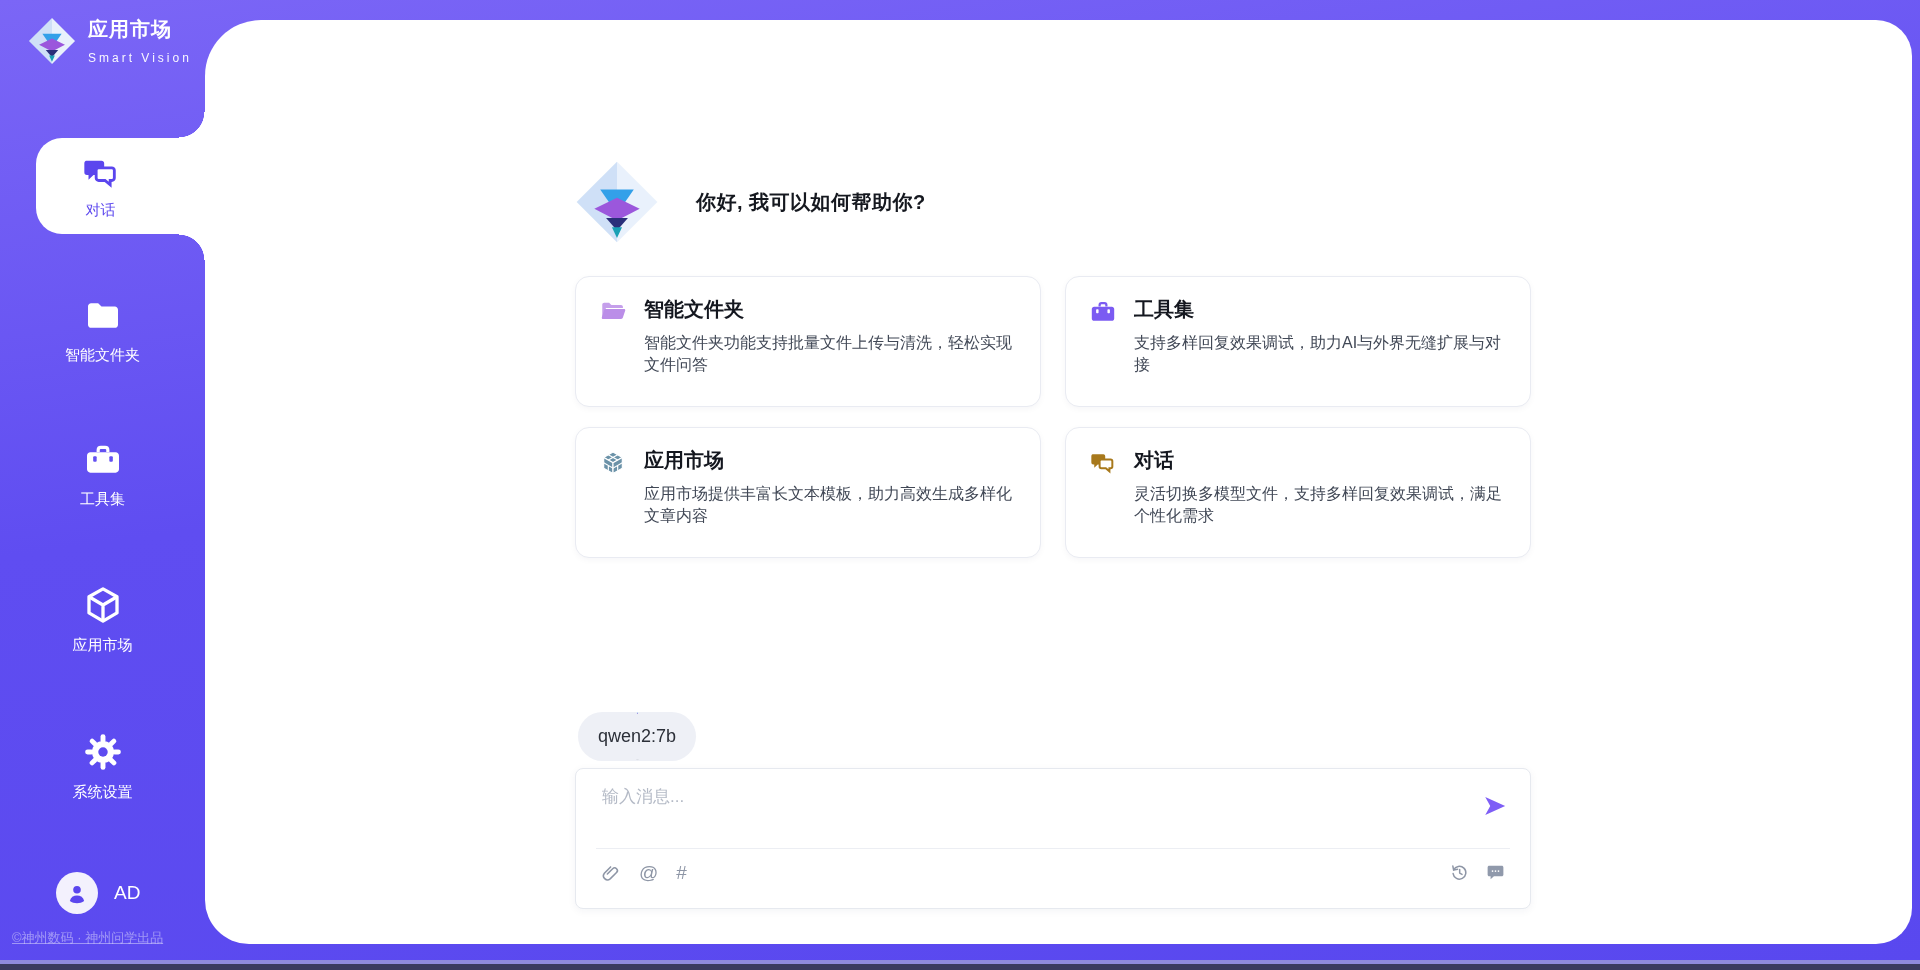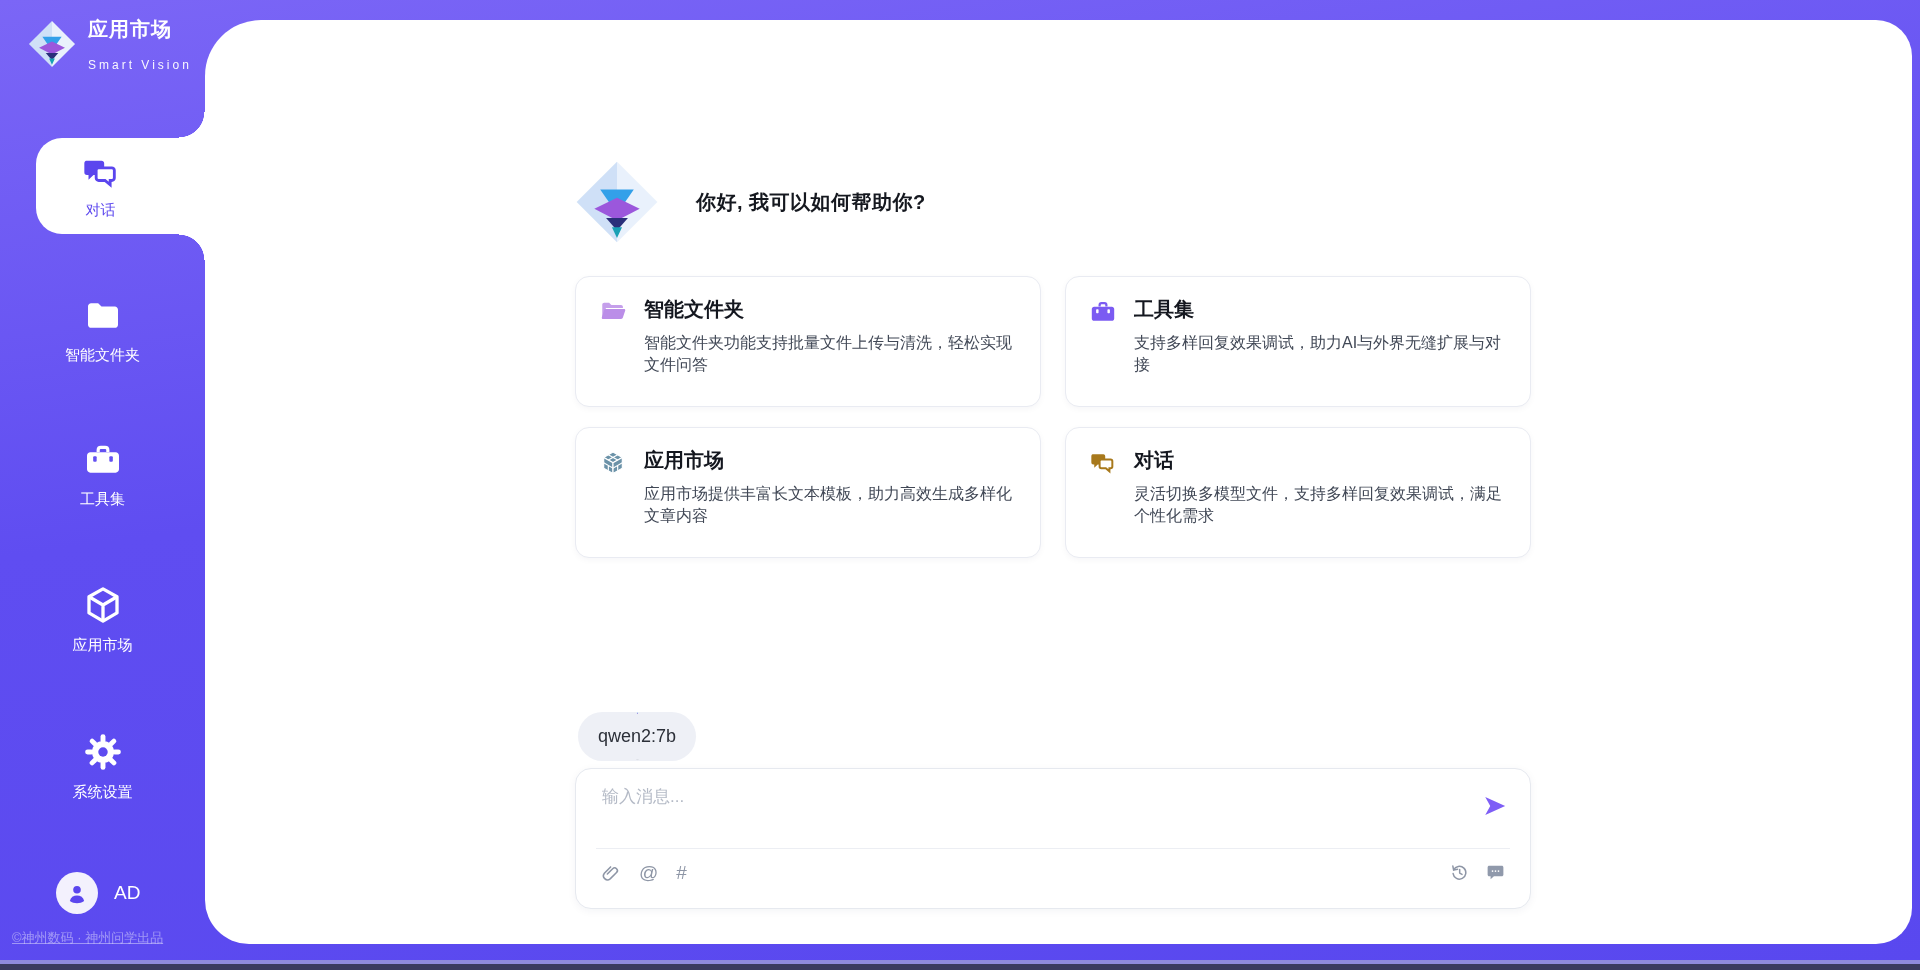--- a/index.html
+++ b/index.html
@@ -12,21 +12,21 @@
   .panel{
     position:absolute;left:205px;top:20px;width:1707px;height:924px;
     background:#fff;border-radius:56px 36px 36px 44px;
   }
   
   .edge-a{position:absolute;left:0;right:0;bottom:6px;height:4px;background:#8f8add;}
   .edge-b{position:absolute;left:0;right:0;bottom:0;height:6px;background:#3a3a5f;}
   
   .brand{position:absolute;left:28px;top:16px;display:flex;align-items:center;gap:12px;color:#fff;}
   .brand-name{font-size:20px;font-weight:700;letter-spacing:1px;}
-  .brand-sub{font-size:12px;letter-spacing:3px;margin-top:15px;opacity:.95;}
+  .brand-sub{font-size:12px;letter-spacing:3px;margin-top:8px;opacity:.95;}
   .nav-item{
     position:absolute;left:0;width:205px;display:flex;flex-direction:column;
     align-items:center;gap:10px;color:#fff;cursor:pointer;
   }
   .nav-label{font-size:15px;}
   .nav-item.active{
     left:36px;width:169px;height:96px;background:#fff;border-radius:26px 0 0 26px;
     justify-content:center;color:#5b46ee;padding-right:40px;box-sizing:border-box;gap:8px;
   }
   .curve{position:absolute;right:0;width:26px;height:26px;}
@@ -52,21 +52,21 @@
   .card-desc{font-size:16px;color:#414856;line-height:22px;}
   
   .model-pill{
     position:absolute;left:578px;top:712px;height:49px;display:inline-flex;align-items:center;
     gap:12px;padding:0 20px;background:#eef0f6;border-radius:25px;cursor:pointer;flex-direction:column;
   }
   .model-name{font-size:18px;color:#2b2f38;}
   
   .composer{
     position:absolute;left:575px;top:768px;width:956px;height:141px;box-sizing:border-box;
-    background:#fff;border:1px solid #e6e9ef;border-radius:16px;box-shadow:0 2px 8px rgba(25,30,80,.05);
+    background:#fff;border:1px solid #e6e9ef;border-radius:8px;box-shadow:0 2px 8px rgba(25,30,80,.05);
   }
   .composer textarea{
     position:absolute;left:24px;top:14px;width:850px;height:58px;border:0;outline:none;resize:none;
     background:transparent;font-size:17px;color:#333;font-family:inherit;
   }
   .composer textarea::placeholder{color:#b4bac6;}
   .send{position:absolute;right:22px;top:24px;background:none;border:0;padding:0;cursor:pointer;}
   .divider{position:absolute;left:20px;right:20px;top:79px;height:1px;background:#eceef3;}
   .tools-left{position:absolute;left:24px;top:93px;display:flex;align-items:center;gap:18px;color:#8e96a6;}
   .tools-right{position:absolute;right:24px;top:93px;display:flex;align-items:center;gap:15px;color:#8e96a6;}

